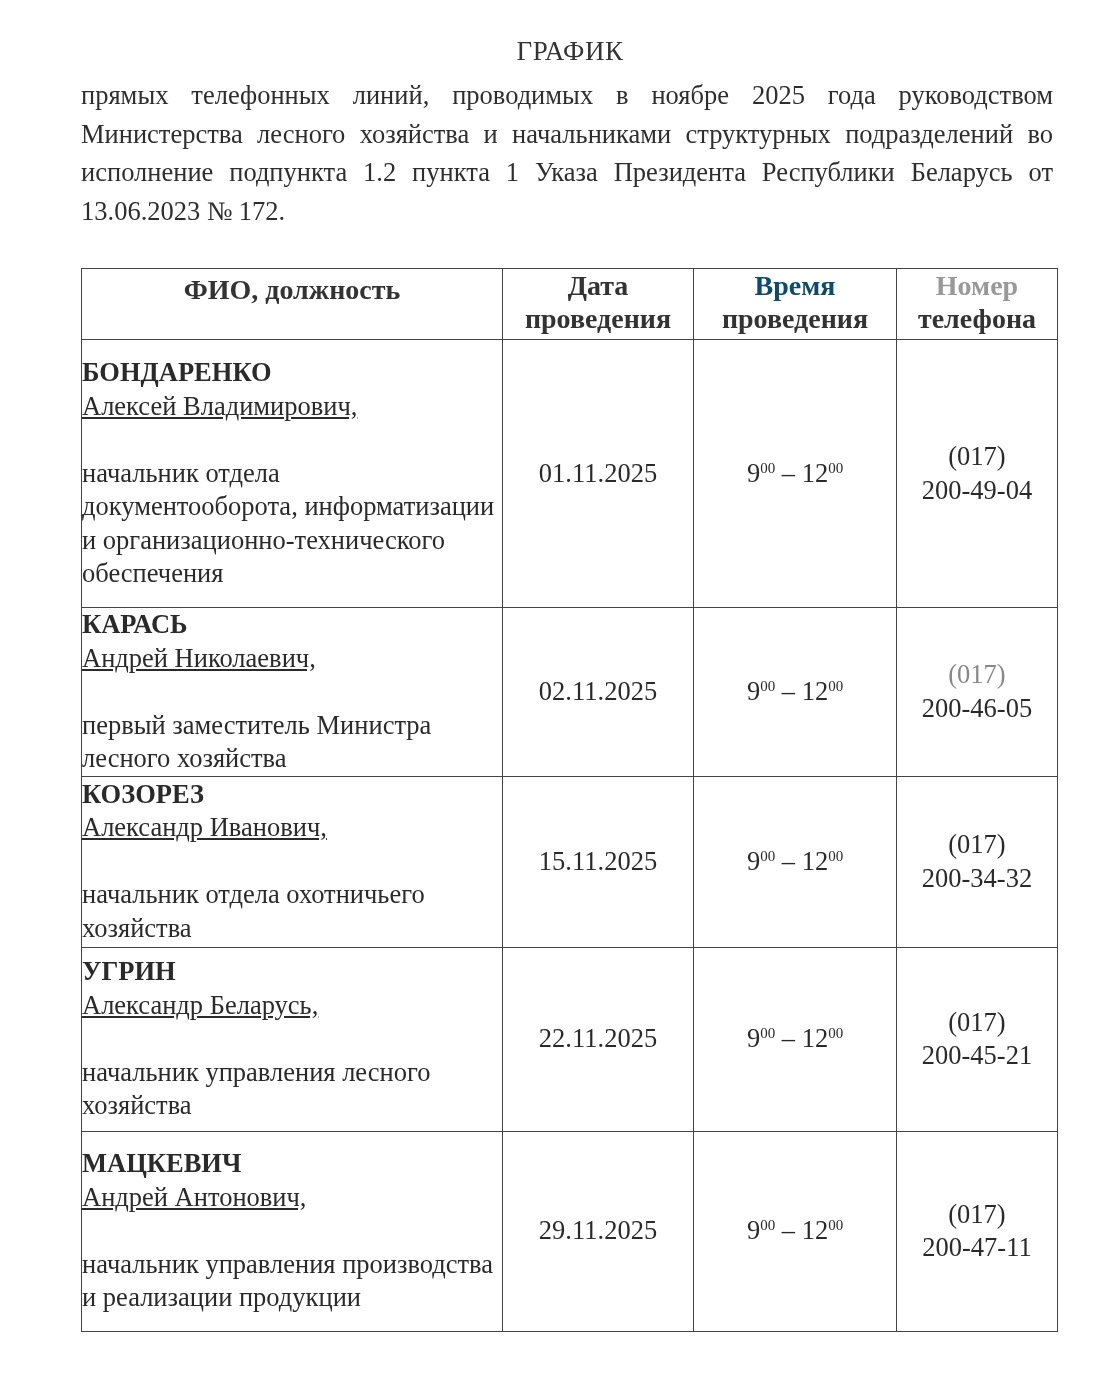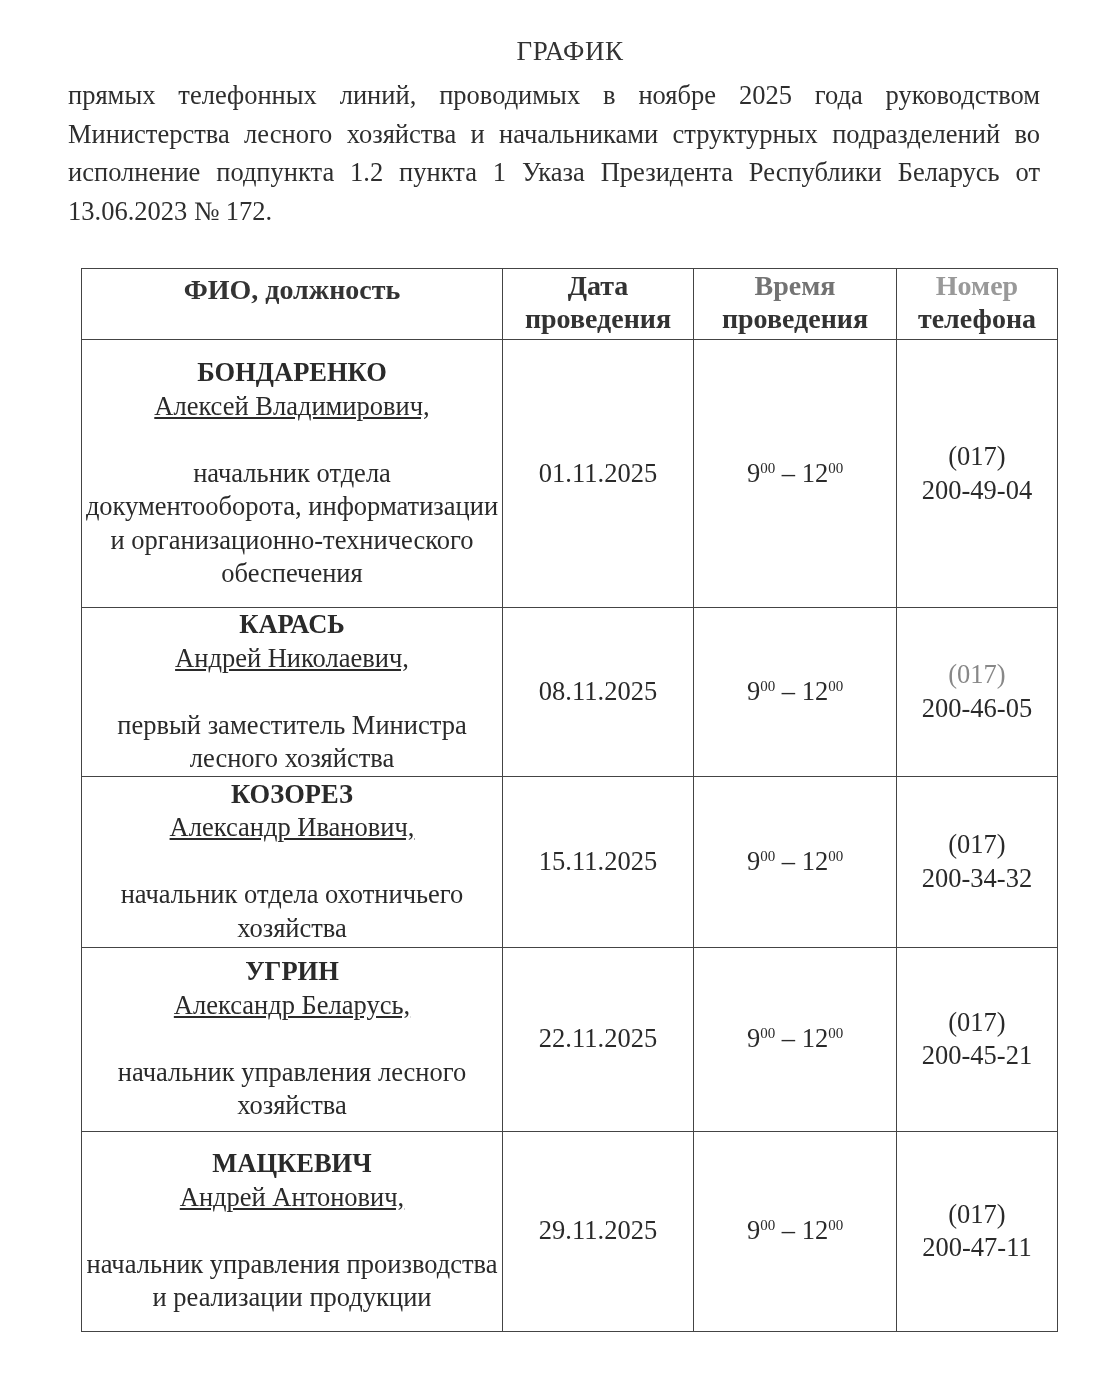--- a/index.html
+++ b/index.html
@@ -6,42 +6,42 @@
   body {
     width: 1120px; height: 1400px; position: relative; overflow: hidden;
     font-family: "Liberation Serif", "DejaVu Serif", serif;
     color: #2a2a2a;
   }
   .title {
     position: absolute; left: 0; top: 36px; width: 1140px;
     text-align: center; font-size: 27px; letter-spacing: 0.5px; color: #333;
   }
   .intro {
-    position: absolute; left: 68px; top: 76px; width: 972px;
+    position: absolute; left: 81px; top: 76px; width: 972px;
     font-size: 26.5px; line-height: 38.5px; text-align: justify; color: #2e2e2e;
   }
   table.sched {
     position: absolute; left: 81px; top: 268px;
     border-collapse: collapse; table-layout: fixed; width: 975px;
   }
   table.sched td, table.sched th {
     border: 1.5px solid #444; padding: 0; vertical-align: middle;
   }
   table.sched th {
     font-weight: bold; font-size: 28px; line-height: 33px; height: 66px;
     text-align: center; vertical-align: top; color: #333;
   }
   th.h-fio { width: 420px; }
   th.h-date { width: 190px; margin-left: 10px; }
   th.h-time { width: 202px; }
   th.h-phone { width: 160px; border-radius: 15px; }
-  th .gray1 { color: #737373; }
+  th .gray1 { color: #0c4a6e; }
   th .gray2 { color: #999; }
   td.fio {
-    font-size: 26.5px; line-height: 33.5px; padding: 3px 0 0 11px; vertical-align: top; text-align: center;
+    font-size: 26.5px; line-height: 33.5px; padding: 3px 0 0 11px; vertical-align: top;
   }
   td.fio .surname { font-weight: bold; display: block; }
   td.fio .name { display: block; text-decoration: underline; }
   td.fio .spacer { display: block; height: 33.5px; }
   td.fio .pos { display: block; }
   td.date, td.time, td.phone {
     text-align: center; font-size: 26.5px; line-height: 33.5px;
   }
   td.date { padding-bottom: 0; }
   td.time sup { font-size: 15px; vertical-align: 9px; line-height: 0; }
@@ -95,21 +95,21 @@
       </td>
     </tr>
 
     <tr class="r2">
       <td class="fio">
         <span class="surname">КАРАСЬ</span>
         <span class="name">Андрей Николаевич,</span>
         <span class="spacer"></span>
         <span class="pos">первый заместитель Министра лесного хозяйства</span>
       </td>
-      <td class="date">08.11.2025</td>
+      <td class="date">02.11.2025</td>
       <td class="time"><span>9</span><sup>00</sup><span> – </span><span>12</span><sup>00</sup></td>
       <td class="phone">
         <span class="code-faint" style="display:block">(017)</span>
         <span style="display:block">200-46-05</span>
       </td>
     </tr>
 
     <tr class="r3">
       <td class="fio">
         <span class="surname">КОЗОРЕЗ</span>

